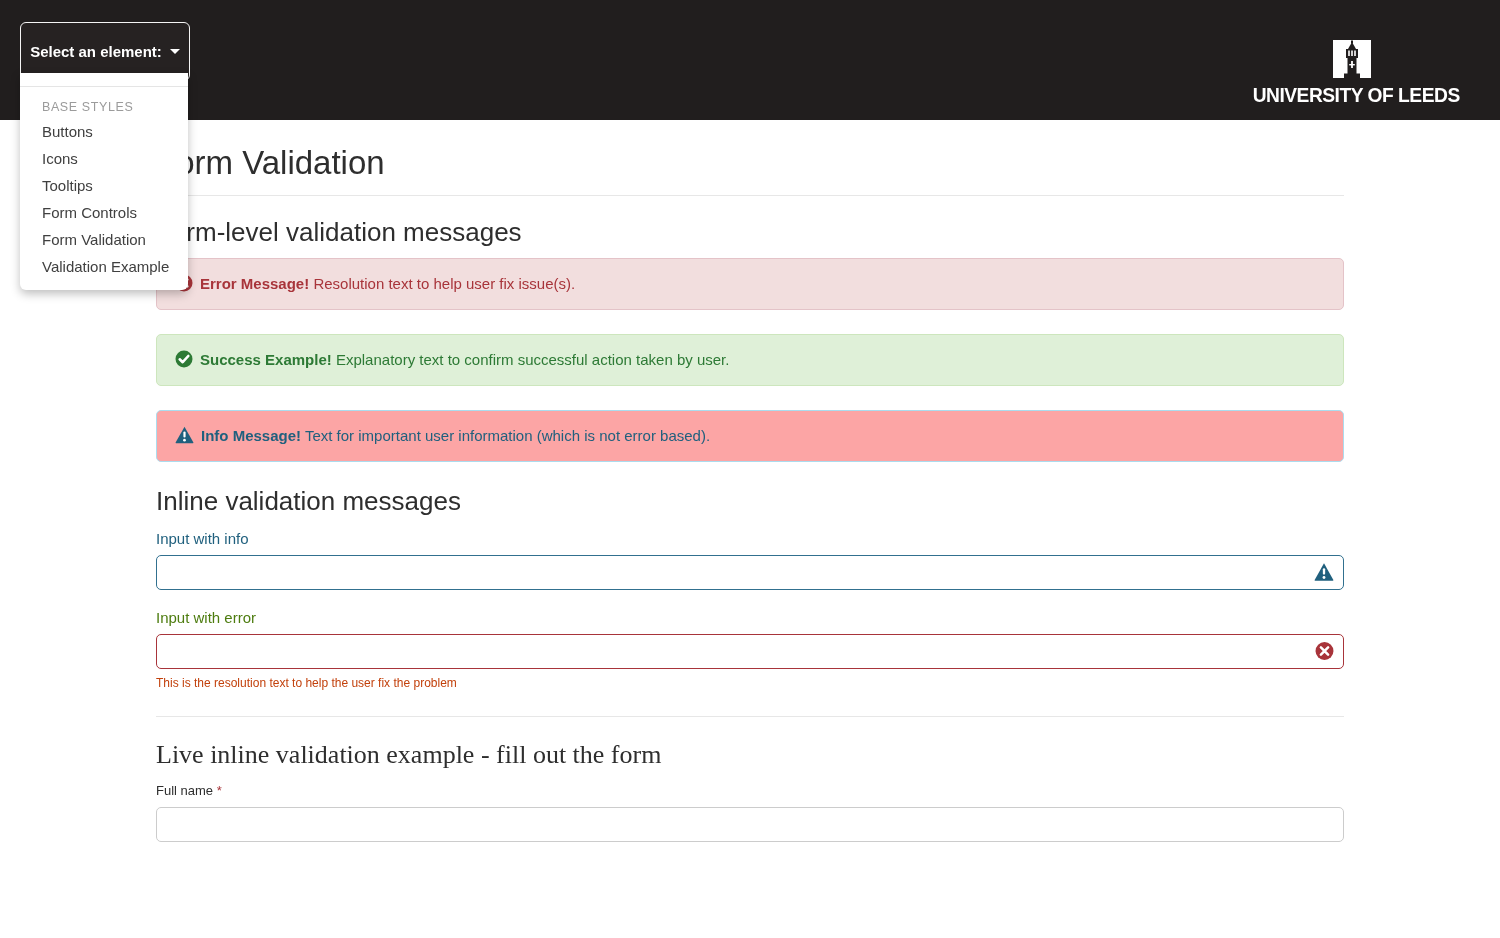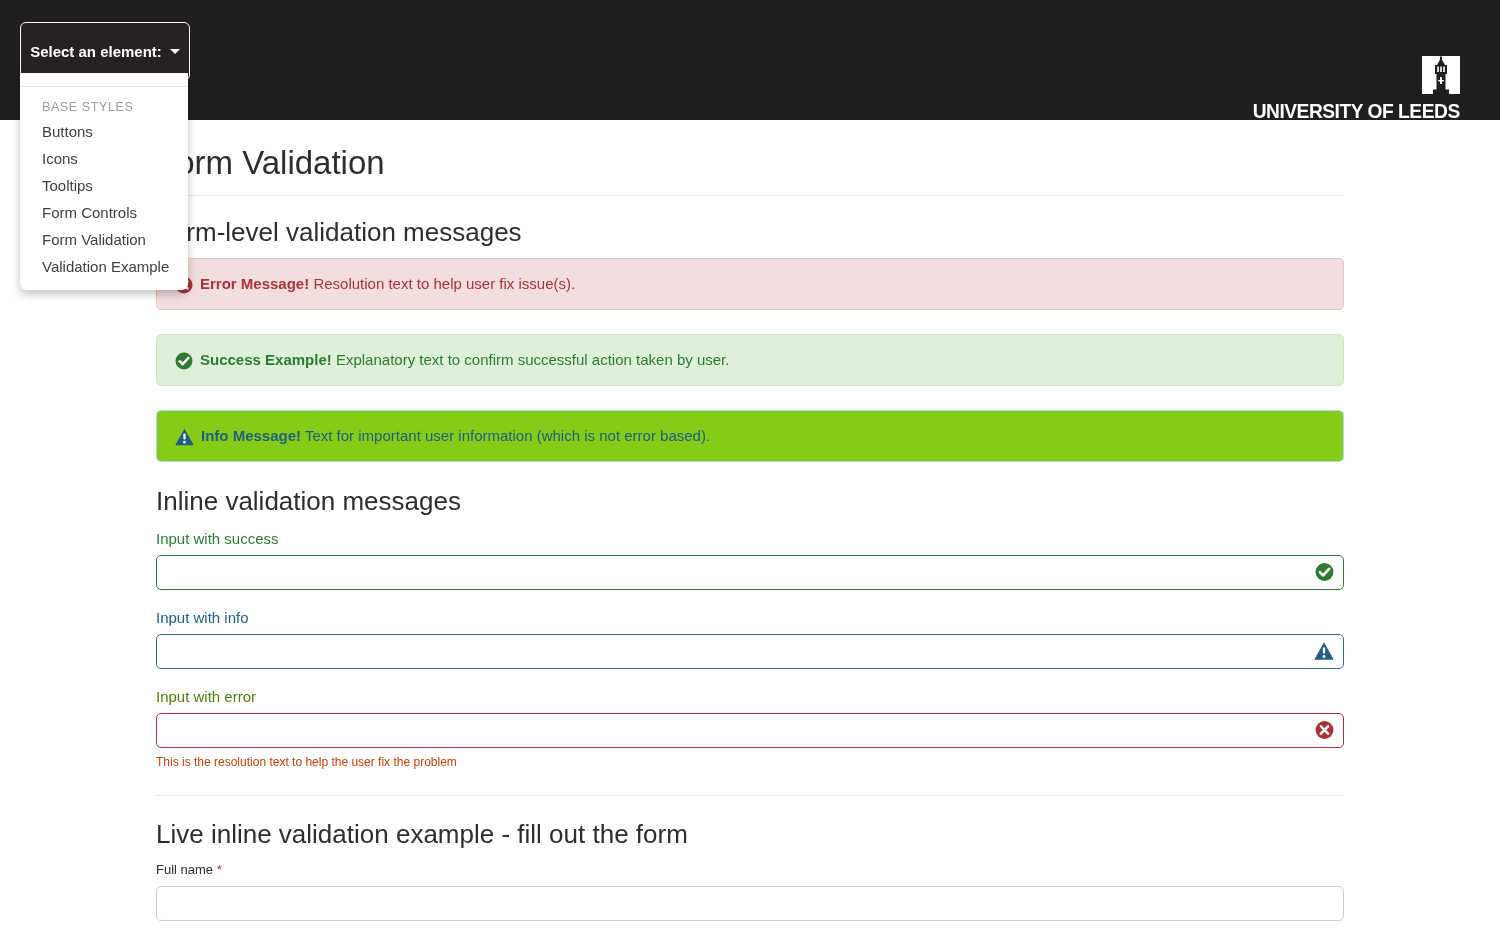--- a/index.html
+++ b/index.html
@@ -46,22 +46,22 @@
   .caret-down {
     display: inline-block;
     width: 0; height: 0;
     border-left: 5px solid transparent;
     border-right: 5px solid transparent;
     border-top: 5px solid #ffffff;
   }
   .logo {
     position: absolute;
     right: 40px;
-    top: 56px;
-    text-align: right;
+    top: 40px;
+    text-align: center;
   }
   .logo-mark {
     display: inline-block;
     width: 38px;
     height: 38px;
     background: #ffffff;
   }
   .logo-text {
     margin-top: 2px;
     color: #ffffff;
@@ -122,39 +122,39 @@
     margin-top: 14px;
   }
   h2.section-title {
     font-size: 26px;
     font-weight: 400;
     color: #2e2e2e;
     line-height: 1.1;
   }
   #form-level-title { margin-top: 22px; }
   #inline-title { margin-top: 25px; }
-  #live-title { margin-top: 24px; }
+  #live-title { margin-top: 24px; font-family: Liberation Serif, serif; }
 
   
   .alert {
     margin-top: 12px;
     margin-bottom: 24px;
     padding: 15px 18px;
     border: 1px solid transparent;
     border-radius: 5px;
     font-size: 15px;
     line-height: 20px;
     display: flex;
-    align-items: flex-end;
+    align-items: flex-start;
     gap: 7px;
   }
   .alert .alert-icon { flex: 0 0 auto; display: inline-flex; }
   .alert-error   { background: #f2dede; border-color: #e4c3c8; color: #a8343a; }
   .alert-success { background: #dff0d8; border-color: #cde6bd; color: #2d7a35; }
-  .alert-info    { background: #84cc16; border-color: #abdcee; color: #20607e; }
+  .alert-info    { background: #fca5a5; border-color: #abdcee; color: #20607e; }
   .alert strong { font-weight: 700; }
 
   
   .form-group { margin-top: 14px; margin-bottom: 19px; }
   .field-label {
     display: block;
     font-size: 15px;
     font-weight: 400;
     margin-bottom: 8px;
   }
@@ -292,32 +292,20 @@
         </svg>
       </span>
       <span>
         <strong>Info Message!</strong>
         <span>Text for important user information (which is not error based).</span>
       </span>
     </div>
 
     <h2 class="section-title" id="inline-title">Inline validation messages</h2>
 
-    <div class="form-group">
-      <label class="field-label label-success">Input with success</label>
-      <div class="input-wrap">
-        <input class="text-input input-success" type="text" value="" style="">
-        <span class="input-icon">
-          <svg width="19" height="19" viewBox="0 0 18 18">
-            <circle cx="9" cy="9" r="8.5" fill="#2d7a35"></circle>
-            <path d="M4.7 9.3 L7.7 12.2 L13.3 6" stroke="#ffffff" stroke-width="2.6" fill="none" stroke-linecap="round" stroke-linejoin="round"></path>
-          </svg>
-        </span>
-      </div>
-    </div>
 
     <div class="form-group">
       <label class="field-label label-info">Input with info</label>
       <div class="input-wrap">
         <input class="text-input input-info" type="text" value="" style="">
         <span class="input-icon">
           <svg width="20" height="19" viewBox="0 0 19 18">
             <path d="M9.5 0.8 L18.4 16.6 Q18.6 17.2 17.9 17.2 L1.1 17.2 Q0.4 17.2 0.6 16.6 Z" fill="#20607e"></path>
             <rect x="8.4" y="5.4" width="2.2" height="6.2" rx="1.1" fill="#ffffff"></rect>
             <circle cx="9.5" cy="14.2" r="1.35" fill="#ffffff"></circle>

